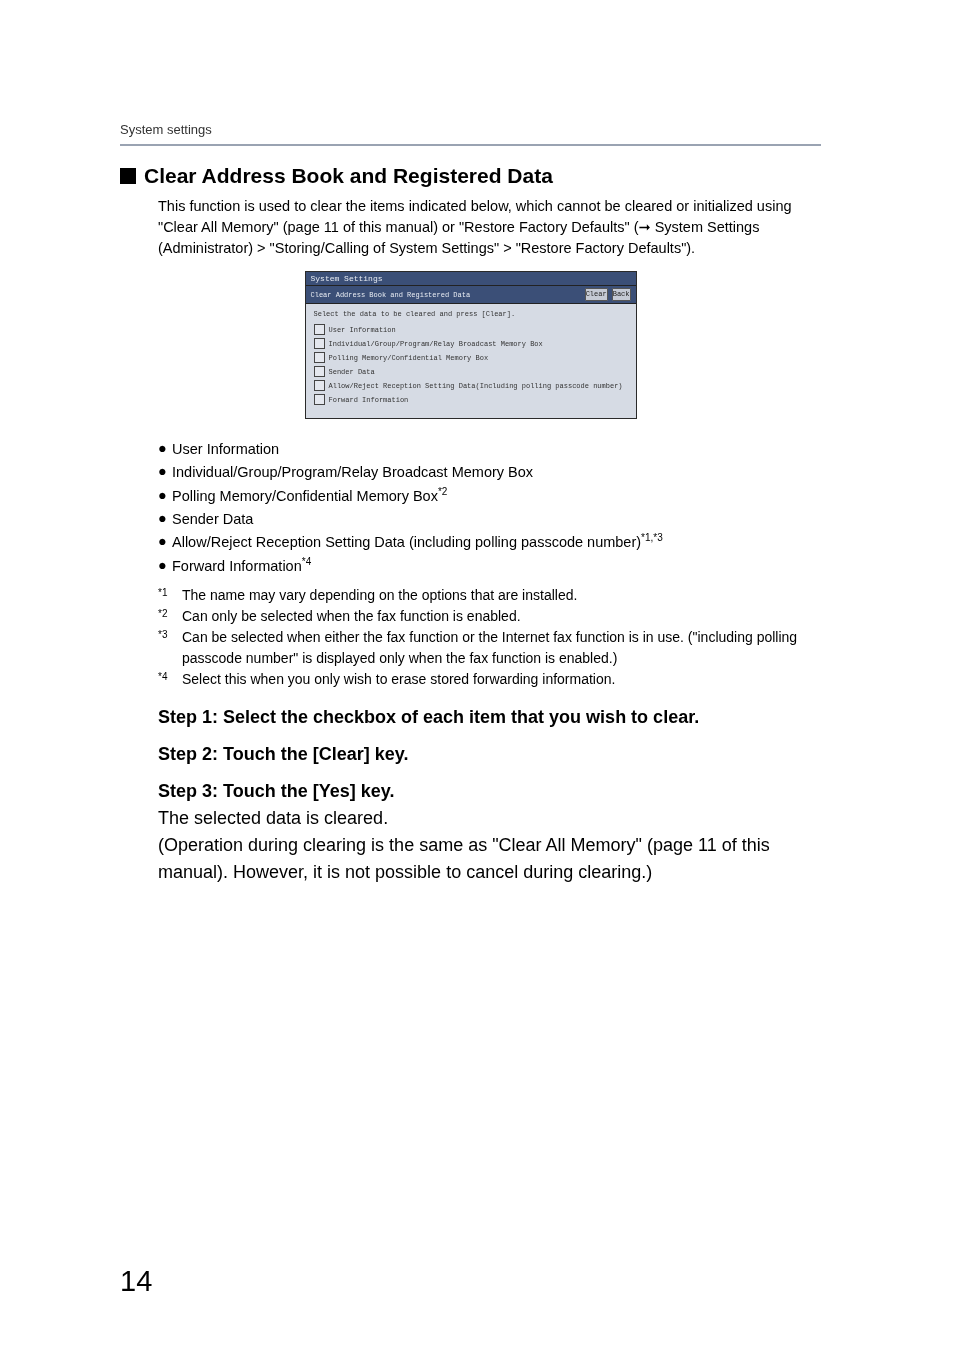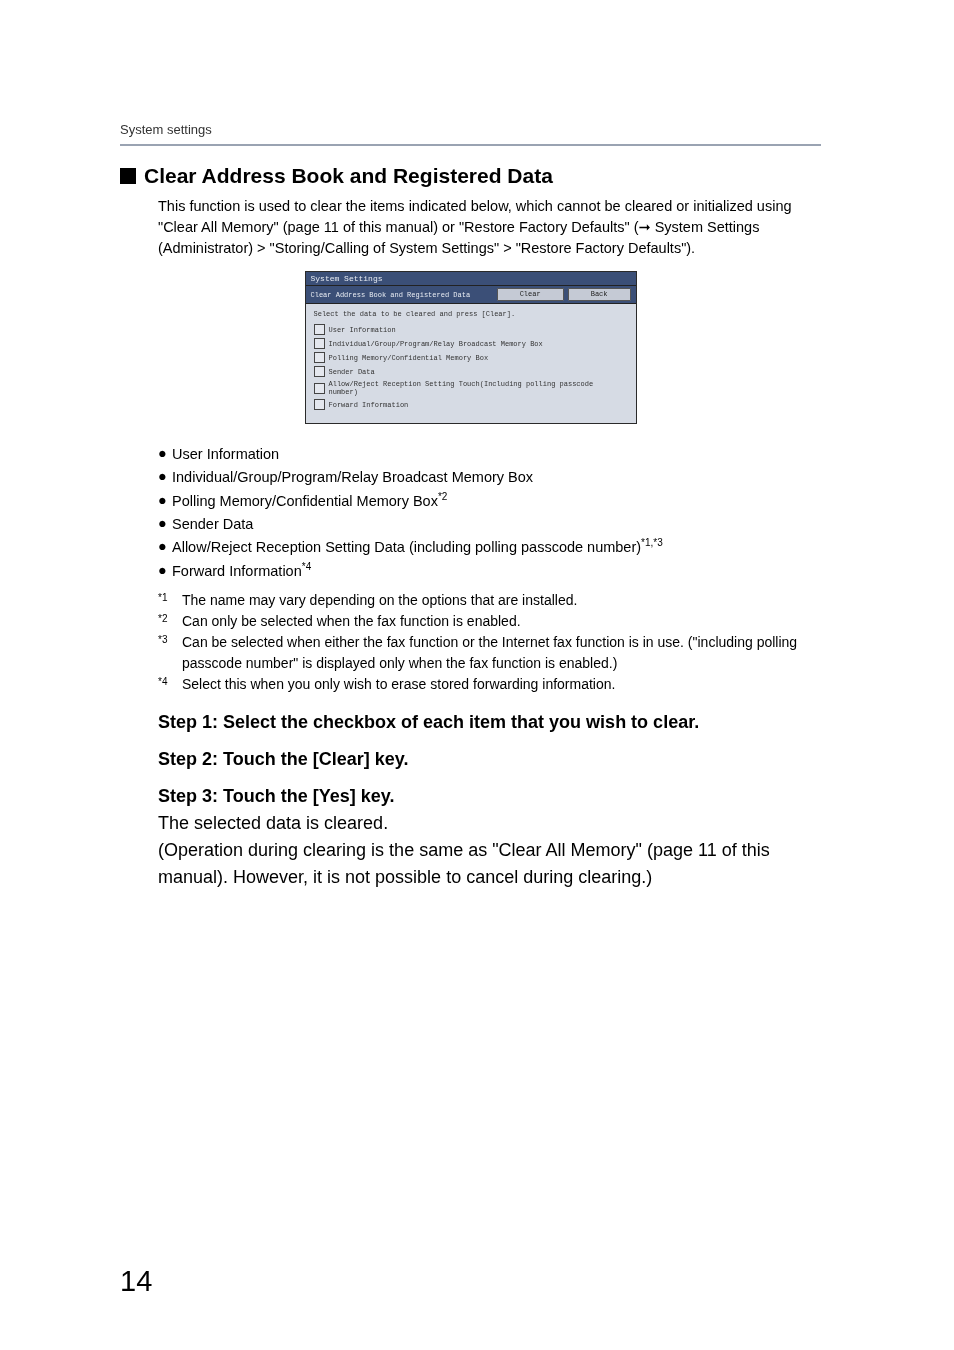--- a/index.html
+++ b/index.html
@@ -80,21 +80,21 @@
     font-size: 7px;
   }
   .ss-buttons {
     display: flex;
     gap: 4px;
   }
   .ss-btn {
     background: #c5cad5;
     color: #222;
     border: 1px solid #555;
-    padding: 0 22px;
+    padding: 0 0;
     font-size: 7px;
     line-height: 11px;
     border-radius: 1px;
   }
   .ss-body {
     padding: 6px 12px 10px 8px;
   }
   .ss-instr {
     font-size: 7px;
     color: #333;
@@ -206,21 +206,21 @@
         <div class="ss-item">
           <span class="ss-cb"></span>
           <span class="ss-item-label">Polling Memory/Confidential Memory Box</span>
         </div>
         <div class="ss-item">
           <span class="ss-cb"></span>
           <span class="ss-item-label">Sender Data</span>
         </div>
         <div class="ss-item">
           <span class="ss-cb"></span>
-          <span class="ss-item-label">Allow/Reject Reception Setting Touch(Including polling passcode number)</span>
+          <span class="ss-item-label">Allow/Reject Reception Setting Data(Including polling passcode number)</span>
         </div>
         <div class="ss-item">
           <span class="ss-cb"></span>
           <span class="ss-item-label">Forward Information</span>
         </div>
       </div>
     </div>
   </div>
 
   <div class="bullets">

